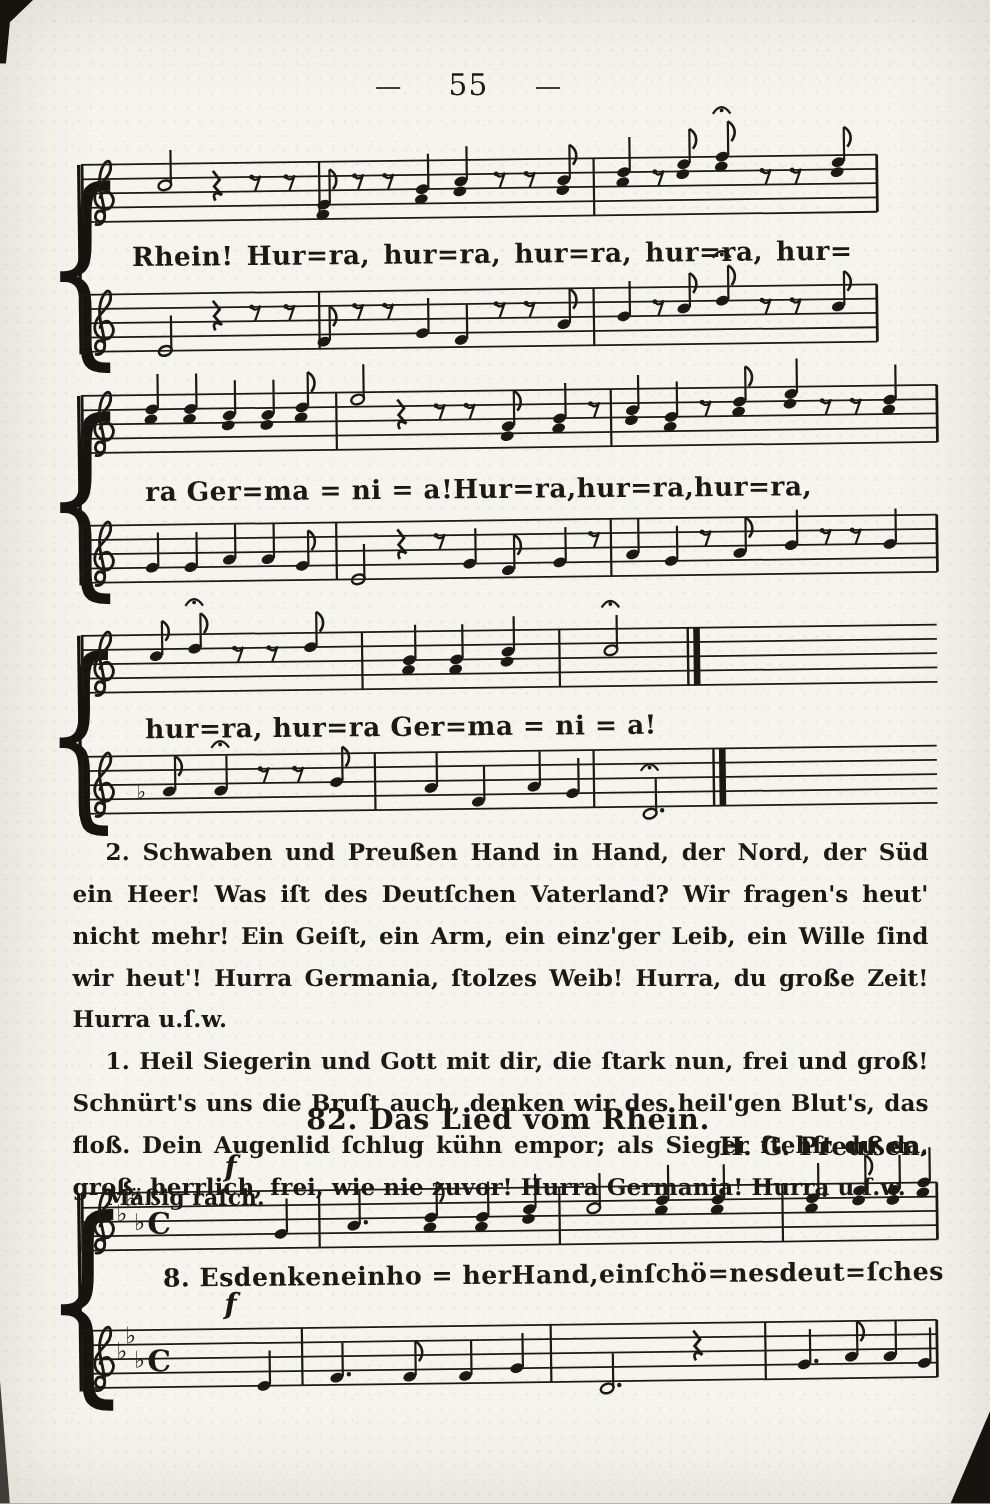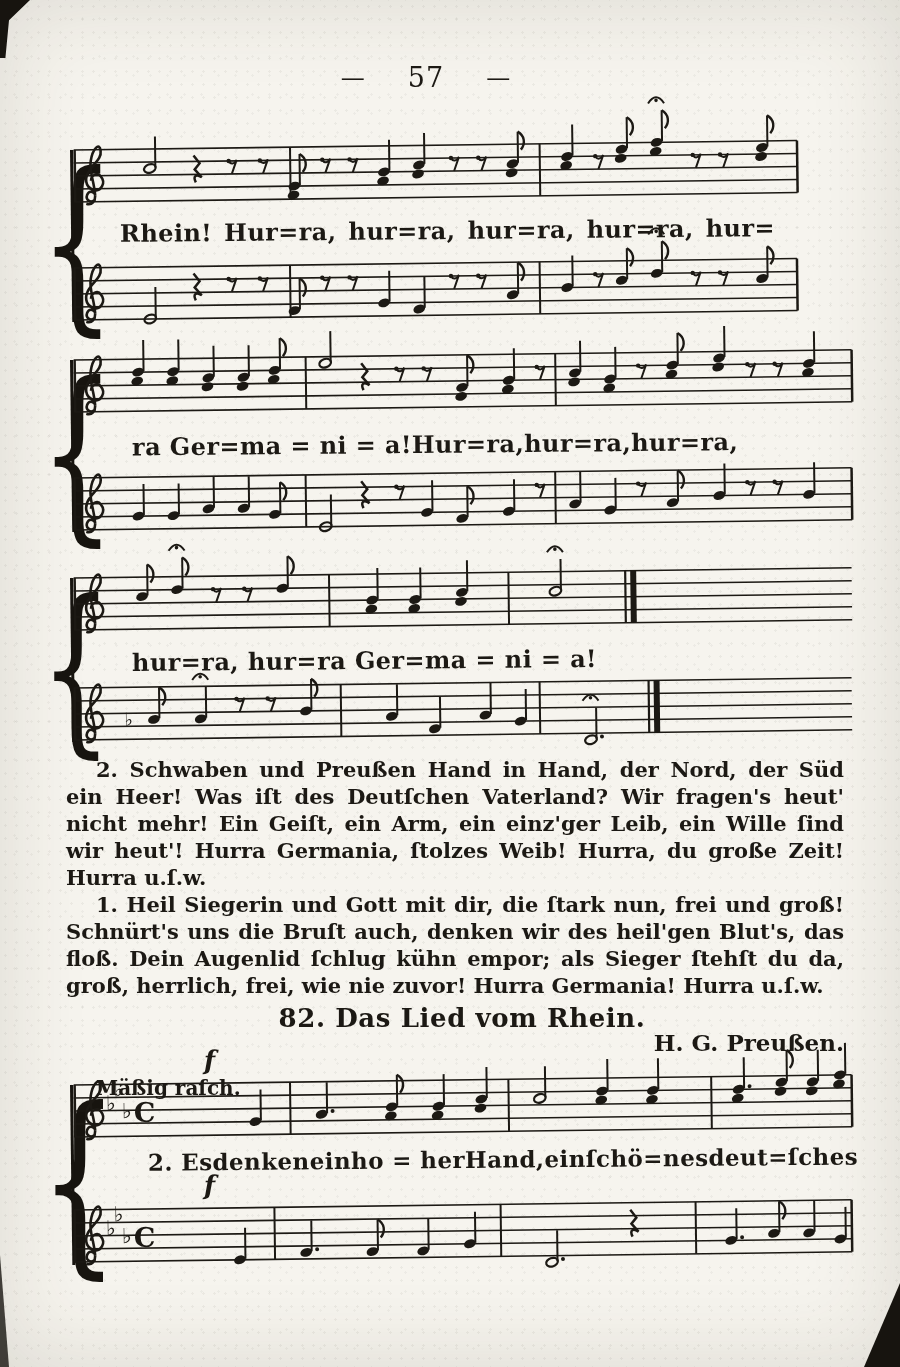--- a/index.html
+++ b/index.html
@@ -51,21 +51,21 @@
     transform:rotate(-0.5deg);white-space:nowrap;
   }
   .lyr-0{top:216px;left:120px;width:655px;}
   .lyr-1{top:430px;left:132px;width:560px;}
   .lyr-2{top:646px;left:132px;width:465px;}
   .lyr-3{top:1146px;left:148px;width:620px;font-size:23px;}
 
   
   .verses{
     position:absolute;top:756px;left:66px;width:778px;
-    font-size:21px;font-weight:700;line-height:27px;
+    font-size:21px;font-weight:700;line-height:38px;
     text-align:justify;
   }
   .verses p{margin:0;text-indent:30px;}
   .attribution{
     position:absolute;top:962px;right:66px;
     font-size:22px;font-weight:700;
   }
 
   .song-title{
     position:absolute;top:1003px;left:0;width:100%;
@@ -78,21 +78,21 @@
 </head>
 <body>
 
 <div class="sheet">
   <div class="mark mark-tl"></div>
   <div class="mark mark-br"></div>
   <div class="mark mark-bl"></div>
 
   <div class="page-head">
     <span class="dash">—</span>
-    <span>57</span>
+    <span>55</span>
     <span class="dash">—</span>
   </div>
 
   <div id="notation-layer">
       <div class="brace" style="top: 148px; height: 176px; font-size: 190.08px;">{</div>
       <div class="sysline" style="top: 150px; height: 172px;"></div>
       <svg class="staff" viewBox="0 0 780 120" width="780" height="120" style="top: 120px;">
         <line x1="2" y1="30" x2="725.4000000000001" y2="30" stroke="#1c1914" stroke-width="1.6"></line>
         <line x1="2" y1="43" x2="725.4000000000001" y2="43" stroke="#1c1914" stroke-width="1.6"></line>
         <line x1="2" y1="56" x2="725.4000000000001" y2="56" stroke="#1c1914" stroke-width="1.6"></line>
@@ -544,21 +544,21 @@
   <div class="verses">
     <p>2. Schwaben und Preußen Hand in Hand, der Nord, der Süd ein Heer! Was iſt des Deutſchen Vaterland? Wir fragen's heut' nicht mehr! Ein Geiſt, ein Arm, ein einz'ger Leib, ein Wille ſind wir heut'! Hurra Germania, ſtolzes Weib! Hurra, du große Zeit! Hurra u.ſ.w.</p>
     <p>1. Heil Siegerin und Gott mit dir, die ſtark nun, frei und groß! Schnürt's uns die Bruſt auch, denken wir des heil'gen Blut's, das floß. Dein Augenlid ſchlug kühn empor; als Sieger ſtehſt du da, groß, herrlich, frei, wie nie zuvor! Hurra Germania! Hurra u.ſ.w.</p>
   </div>
 
   <div class="song-title">82. Das Lied vom Rhein.</div>
   <div class="composer">H. G. Preußen.</div>
   <div class="tempo">Mäßig raſch.</div>
 
   <div class="lyr lyr-3" id="lyr-3">
-      <span>2. Es</span>
+      <span>8. Es</span>
       <span>denken</span>
       <span>ein</span>
       <span>ho = her</span>
       <span>Hand,</span>
       <span>ein</span>
       <span>ſchö=nes</span>
       <span>deut=ſches</span>
     </div>
 </div>
 

